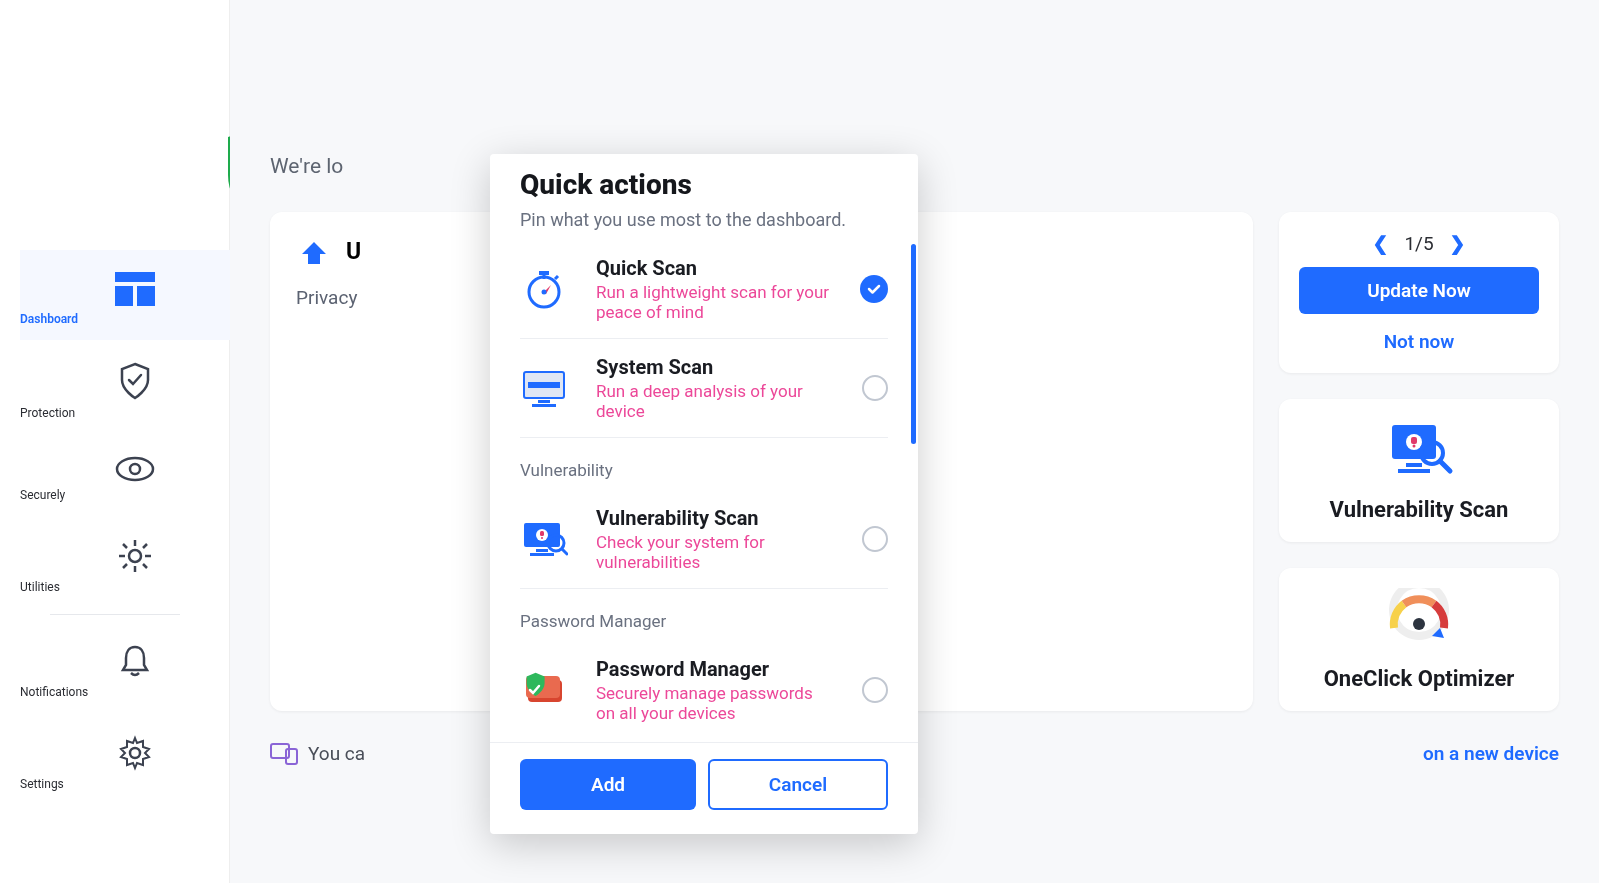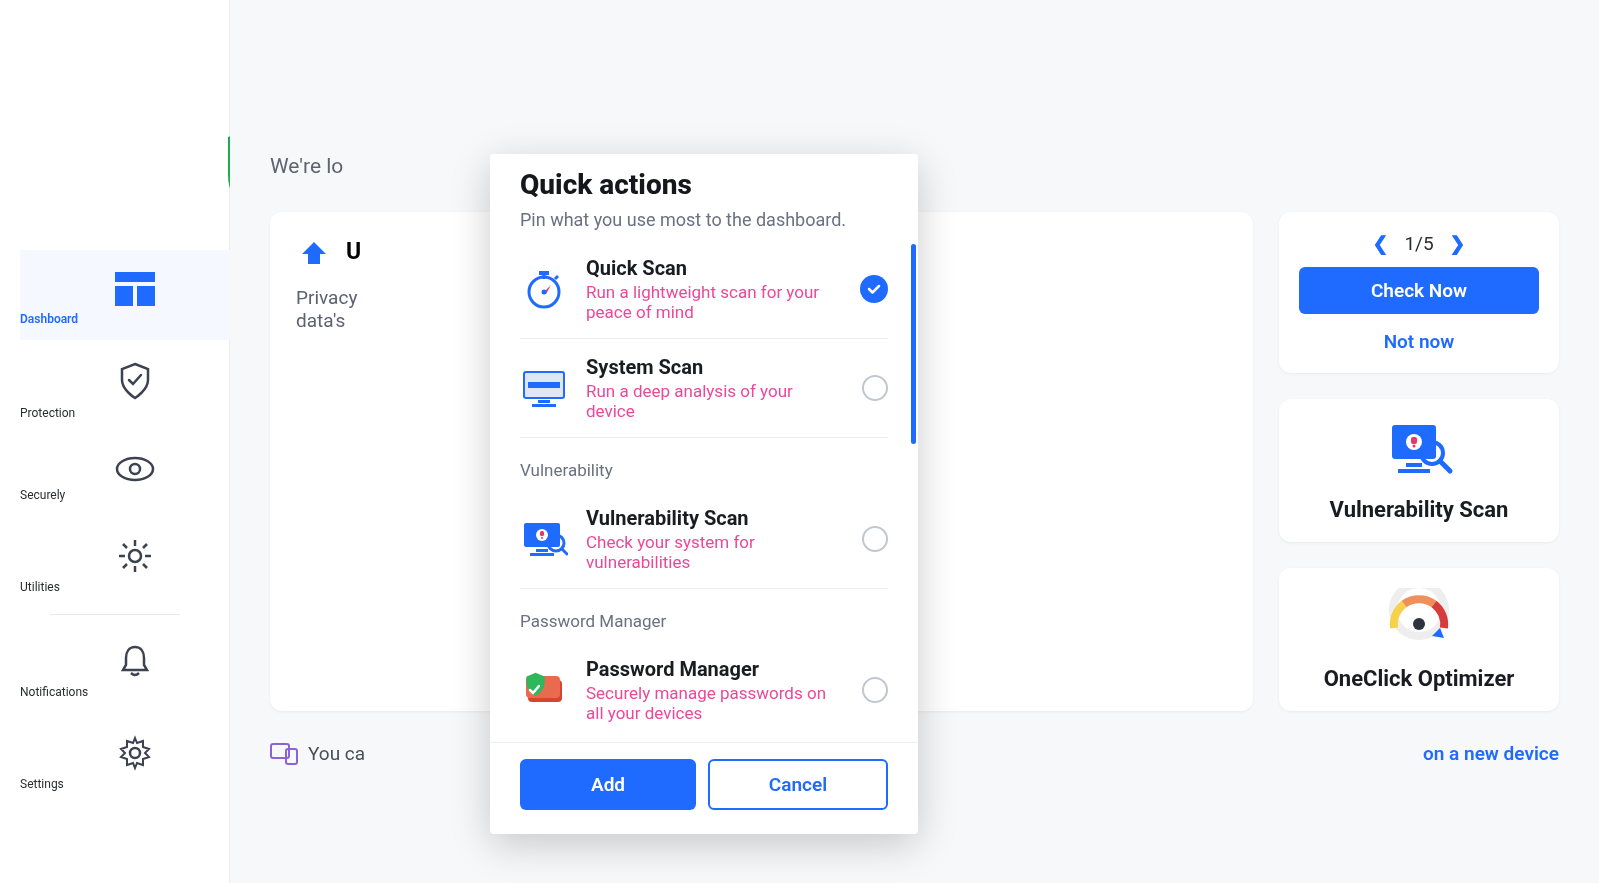--- a/index.html
+++ b/index.html
@@ -115,21 +115,21 @@
     box-shadow: 0 10px 40px rgba(0,0,0,.2);
     padding: 10px 0 24px 0;
     display: flex;
     flex-direction: column;
   }
   .modal-body { padding: 4px 30px 0 30px; overflow:hidden; flex:1; position:relative; }
   .modal-title { font-size: 28px; font-weight: 800; color: #15171c; }
   .modal-sub { font-size: 18px; color: #6a7180; margin-top: 8px; margin-bottom: 10px; }
   .section-label { font-size: 17px; color: #6a7180; margin: 22px 0 10px 0; }
   .action-row {
-    display: flex; align-items: center; gap: 18px;
+    display: flex; align-items: center; gap: 28px;
     padding: 16px 0;
     border-bottom: 1px solid #eceef2;
     cursor: pointer;
   }
   .action-row:last-child { border-bottom: none; }
   .action-icon { width: 48px; height: 48px; display:flex; align-items:center; justify-content:center; }
   .action-text { flex: 1; }
   .action-title { font-size: 20px; font-weight: 700; color: #1a1c22; }
   .action-desc { font-size: 17px; color: #ec4899; margin-top: 2px; }
   .radio-empty {
@@ -236,31 +236,30 @@
 
     <div class="card-row">
       <div class="card" style="flex:2.3">
         <div style="display:flex; gap:14px; align-items:flex-start;">
           <svg width="36" height="30" viewBox="0 0 36 30">
             <path d="M18 4 L30 16 H24 V26 H12 V16 H6 Z" fill="#1f6bff"></path>
           </svg>
           <div style="font-size:23px; font-weight:700;">U</div>
         </div>
         <div style="font-size:19px; color:#5b6271; margin-top:18px;">Privacy</div>
-        <div style="font-size:19px; color:#5b6271;">data's</div>
       </div>
 
       <div class="right-col">
         <div class="promo-card">
           <div class="pager">
             <span class="chev">❮</span>
             <span>1/5</span>
             <span class="chev">❯</span>
           </div>
-          <button class="btn-primary">Check Now</button>
+          <button class="btn-primary">Update Now</button>
           <span class="btn-link">Not now</span>
         </div>
 
         <div class="promo-card feature-card">
           <svg width="70" height="60" viewBox="0 0 70 60">
             <rect x="8" y="6" width="44" height="34" rx="3" fill="#1f6bff"></rect>
             <rect x="22" y="44" width="16" height="4" fill="#1f6bff"></rect>
             <rect x="14" y="50" width="32" height="4" fill="#1f6bff"></rect>
             <circle cx="30" cy="23" r="8" fill="#fff"></circle>
             <rect x="27" y="18" width="6" height="7" rx="2" fill="#e13a6a"></rect>

